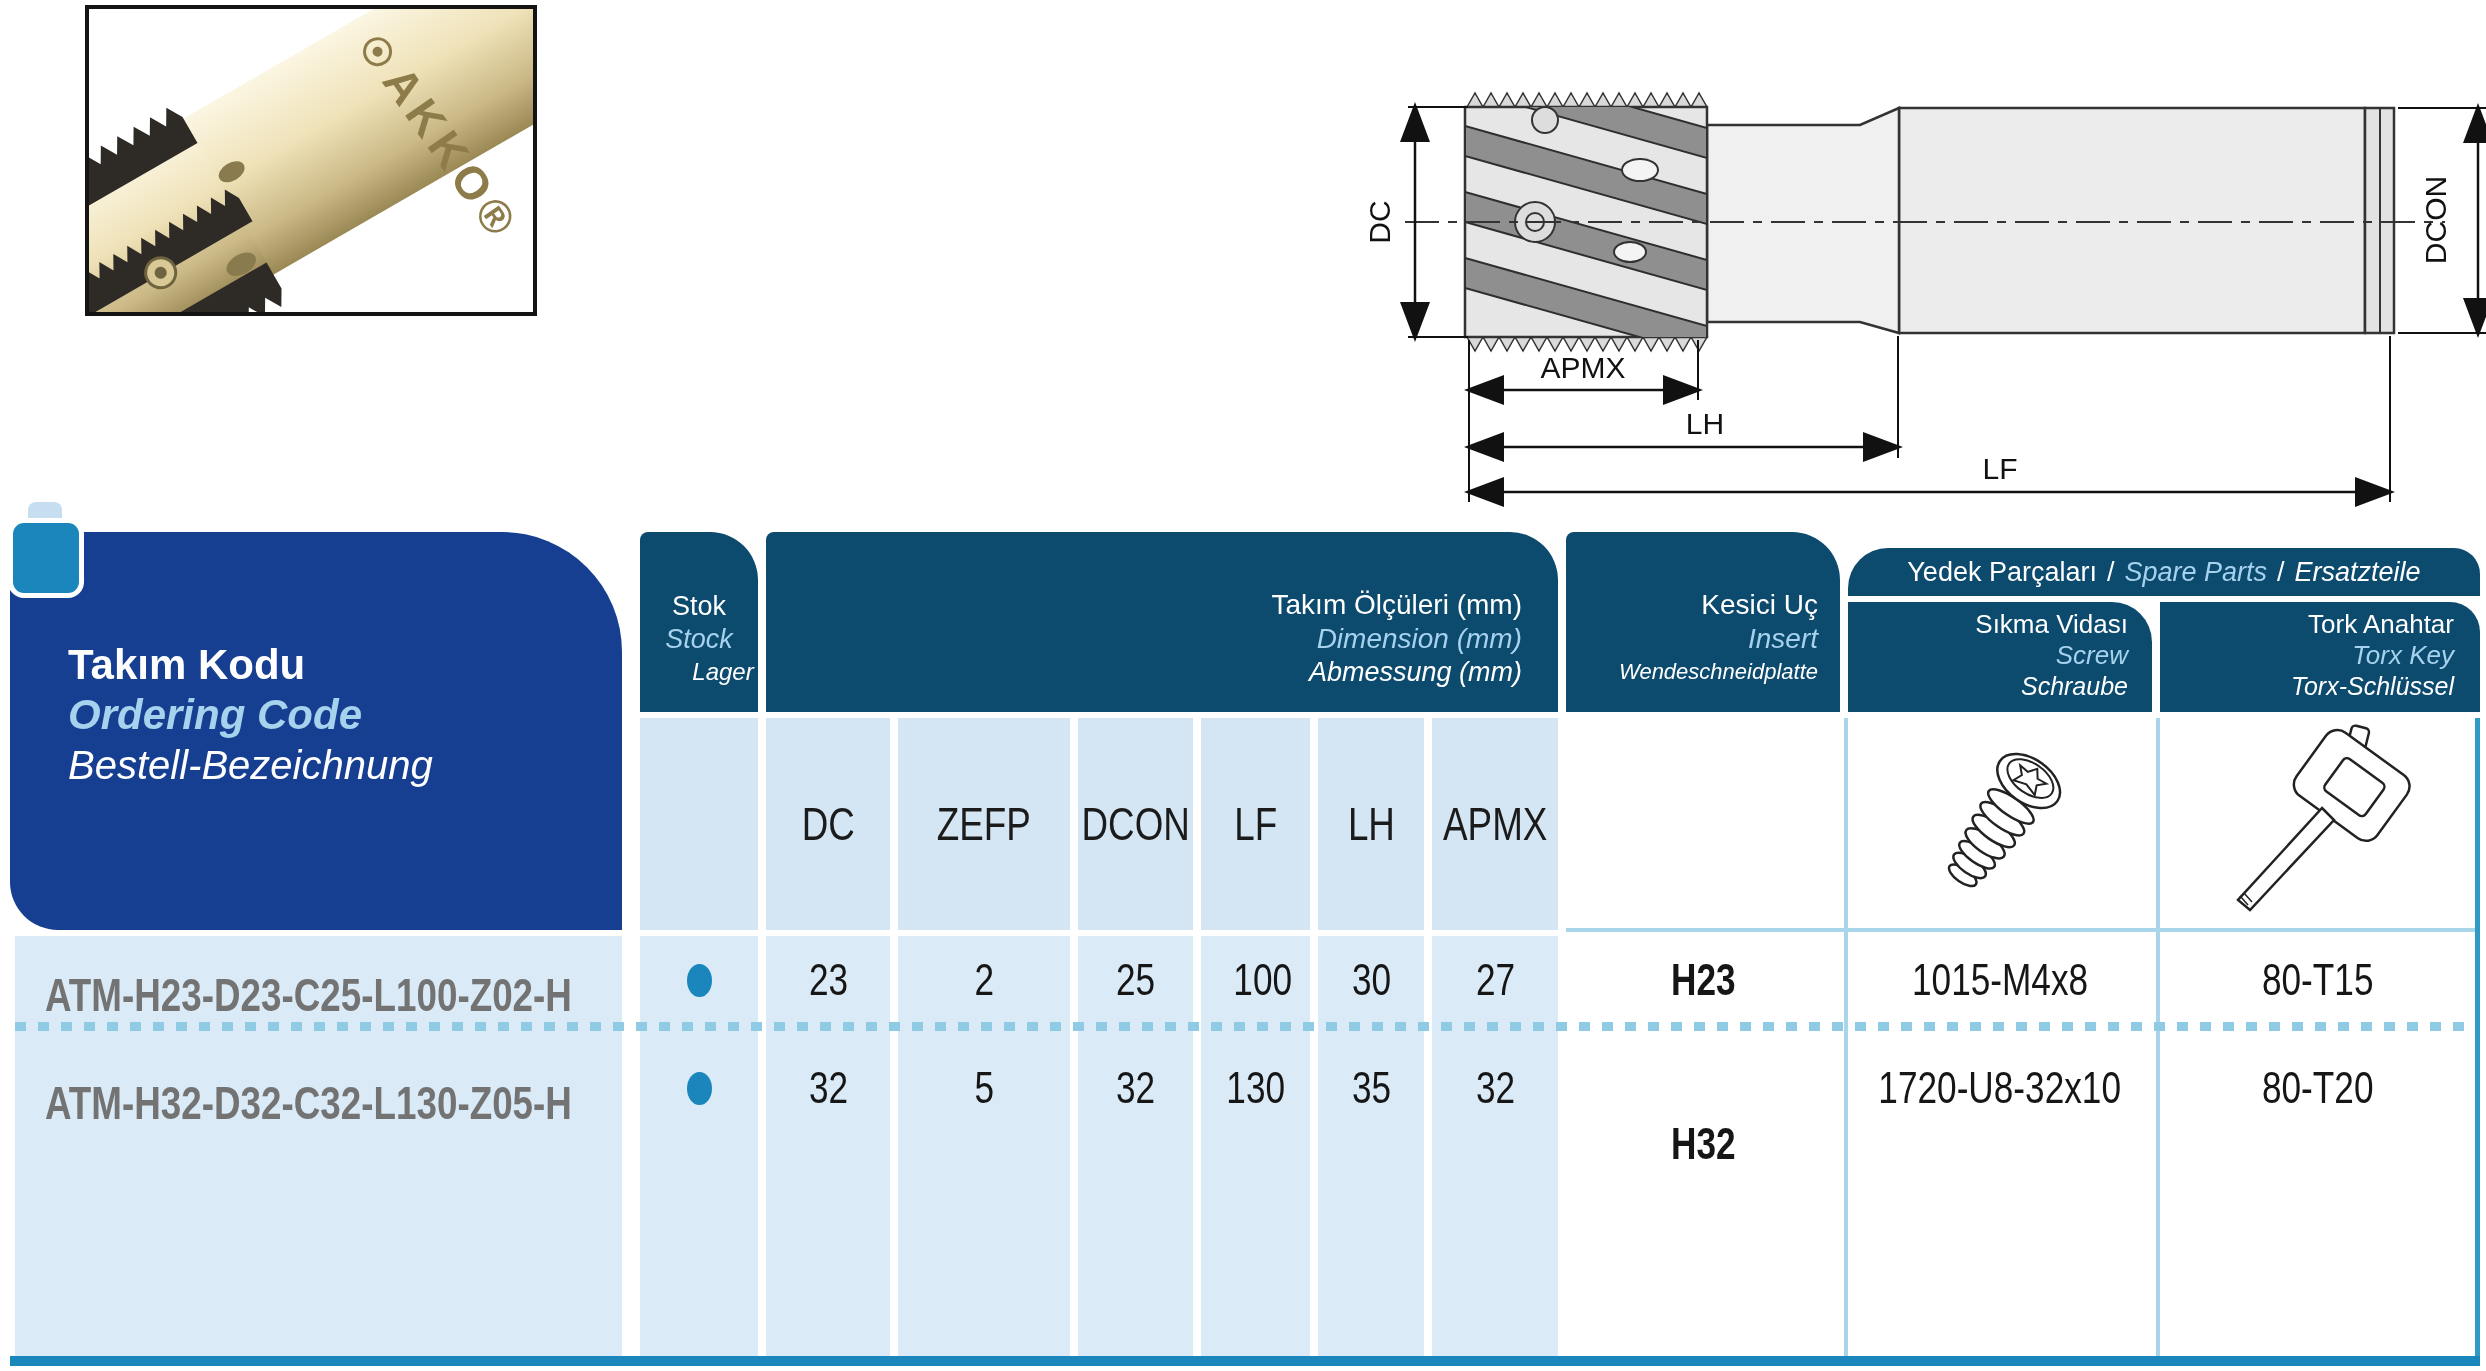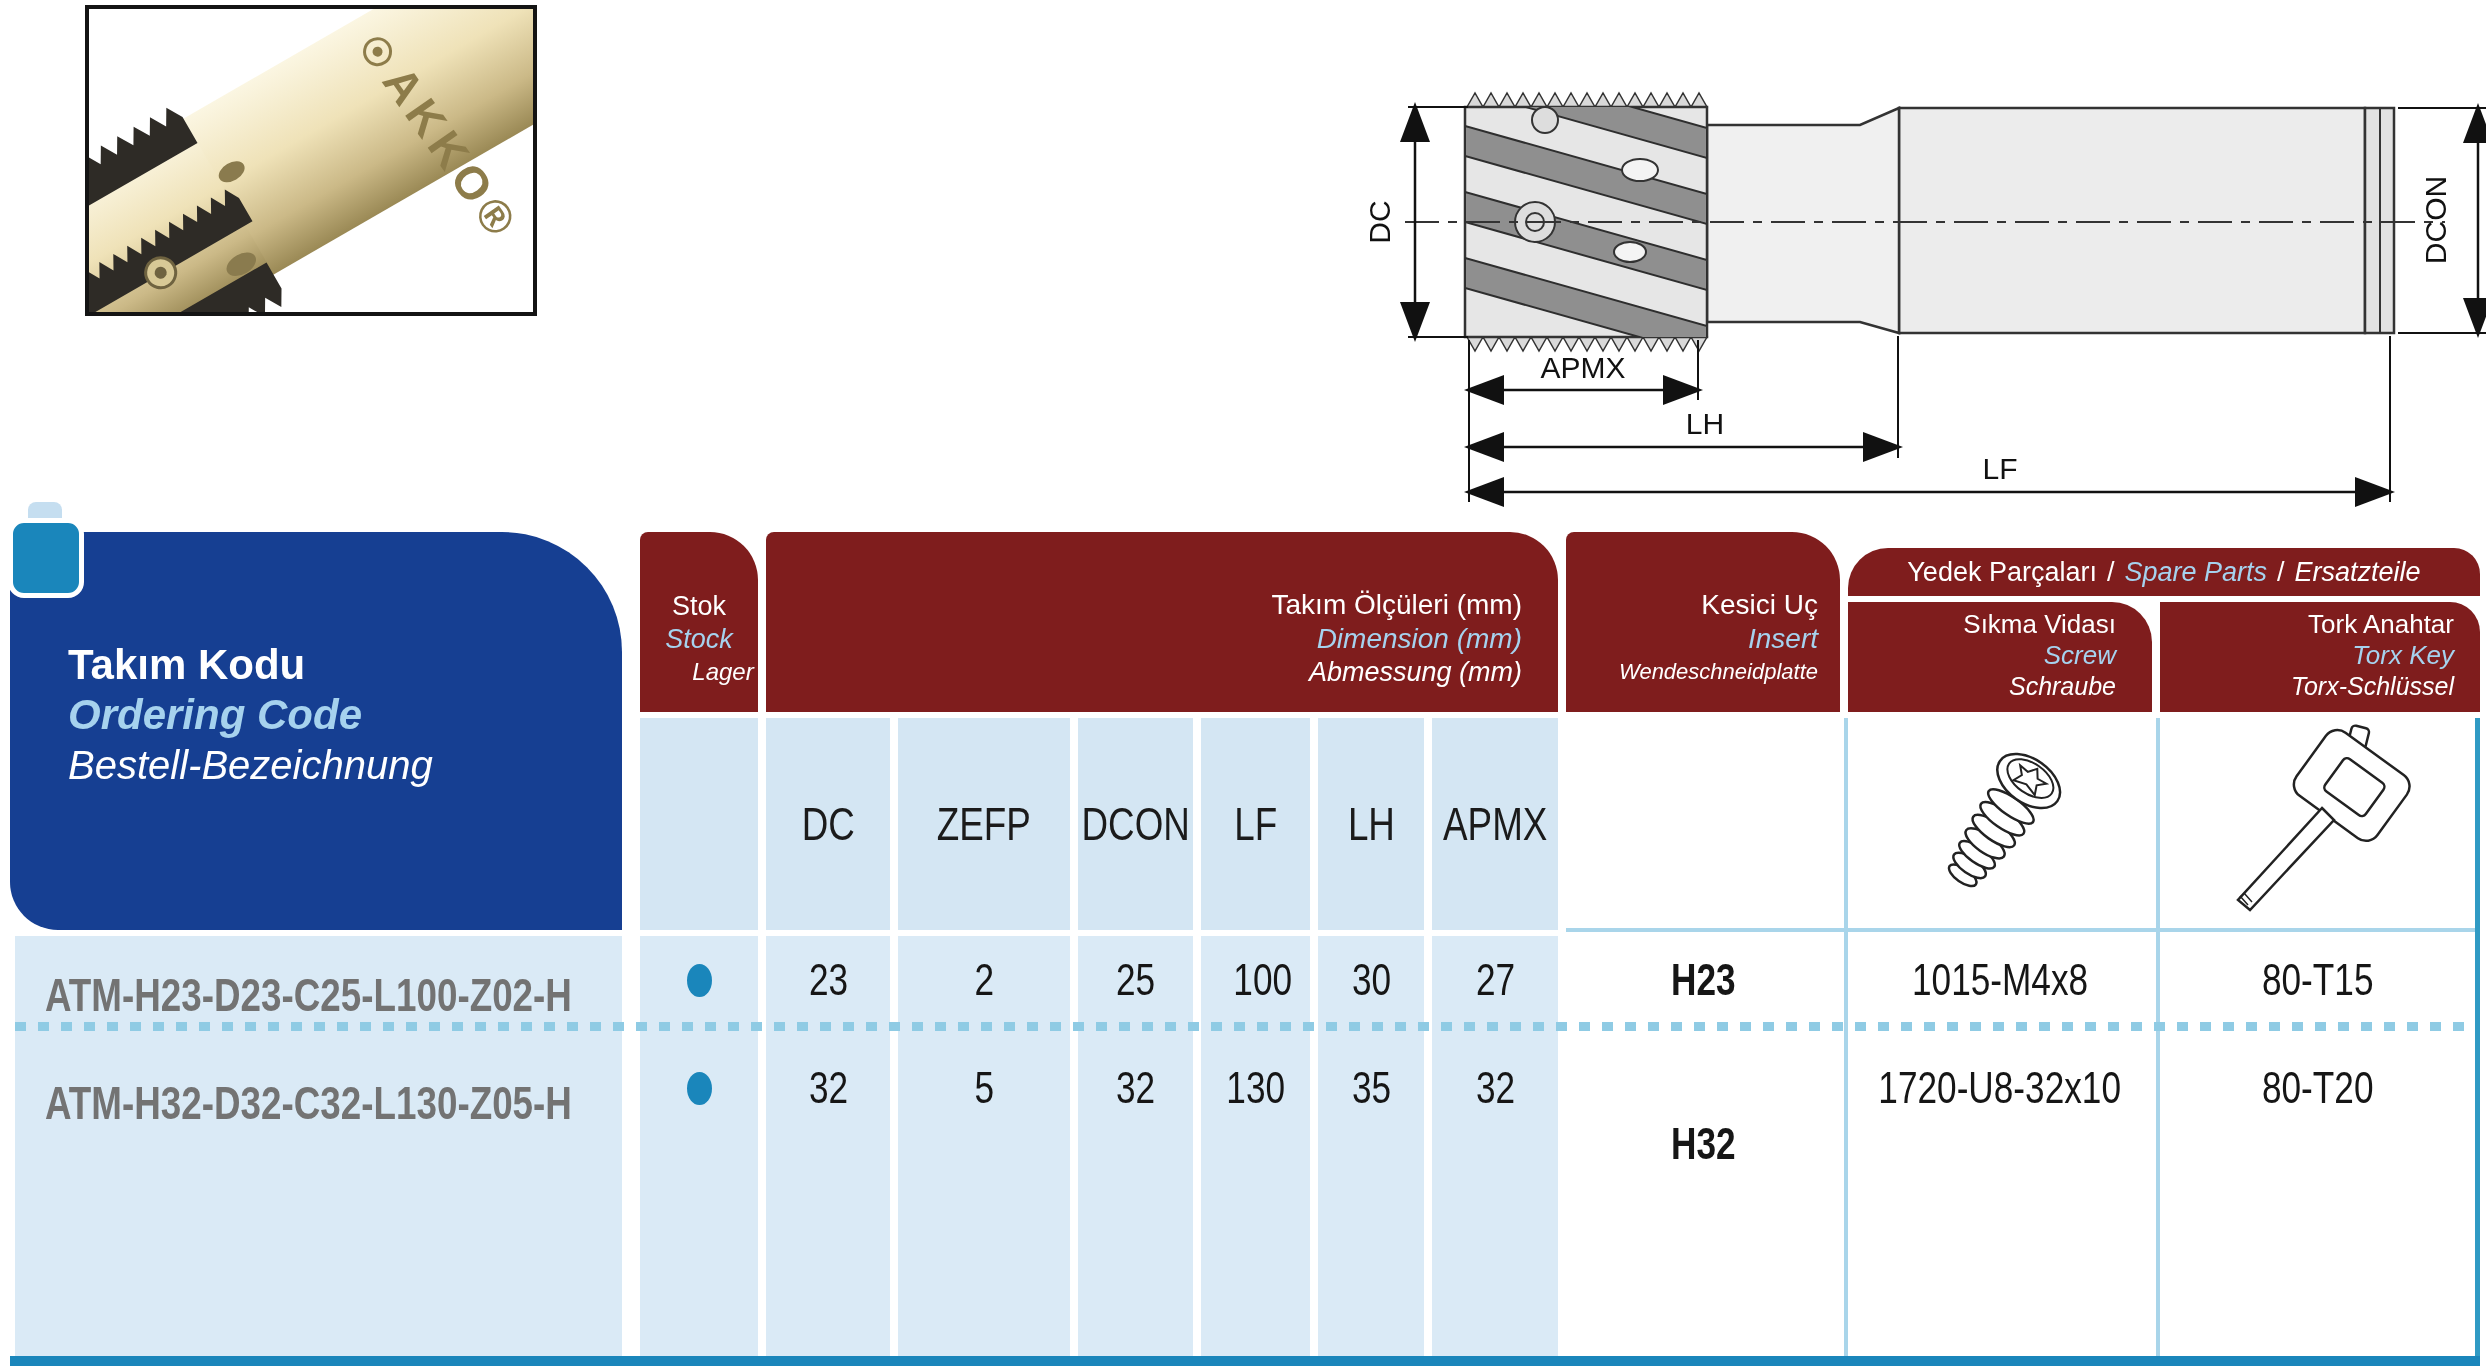--- a/index.html
+++ b/index.html
@@ -1,20 +1,20 @@
 <!DOCTYPE html>
 <html><head>
 <meta charset="utf-8">
 <style>
   html,body{margin:0;padding:0;background:#ffffff;}
   #canvas{position:relative;width:2486px;height:1371px;background:#ffffff;overflow:hidden;
           font-family:"Liberation Sans", sans-serif;}
   .abs{position:absolute;}
   
-  .card{position:absolute;background:#7f1d1d;}
+  .card{position:absolute;background:#0c4a6e;}
   .card.dark{background:#163F92;}
   .hdr{display:flex;flex-direction:column;color:#fff;}
   .hdr .l1{color:#ffffff;font-style:normal;}
   .hdr .l2{color:#A6D2EE;font-style:italic;}
   .hdr .l3{color:#ffffff;font-style:italic;}
   
   .cellblue{position:absolute;background:#D4E6F3;}
   .bodycol{position:absolute;background:#DAEAF6;}
   .cellflex{display:flex;align-items:center;justify-content:center;}
   .cond{display:inline-block;transform:scaleX(.8);transform-origin:center center;white-space:nowrap;}
@@ -164,21 +164,21 @@
 
   <div class="card" style="left:1848px;top:548px;width:632px;height:48px;border-radius:40px 26px 0 0;display:flex;align-items:center;justify-content:center;">
     <span style="color:#fff;font-size:27px;">Yedek Parçaları</span>
     <span style="color:#fff;font-size:27px;margin:0 10px;">/</span>
     <span style="color:#A6D2EE;font-size:27px;font-style:italic;">Spare Parts</span>
     <span style="color:#fff;font-size:27px;margin:0 10px;">/</span>
     <span style="color:#fff;font-size:27px;font-style:italic;">Ersatzteile</span>
   </div>
 
   <div class="card" style="left:1848px;top:602px;width:304px;height:110px;border-radius:0 40px 0 0;">
-    <div class="hdr" style="padding:7px 36px 0 0;text-align:right;justify-content:space-between;">
+    <div class="hdr" style="padding:7px 24px 0 0;text-align:right;justify-content:space-between;">
       <span class="l1" style="font-size:26px;line-height:31px;">Sıkma Vidası</span>
       <span class="l2" style="font-size:26px;line-height:31px;">Screw</span>
       <span class="l3" style="font-size:25px;line-height:31px;">Schraube</span>
     </div>
   </div>
 
   <div class="card" style="left:2160px;top:602px;width:320px;height:110px;border-radius:0 30px 0 0;">
     <div class="hdr" style="padding:7px 26px 0 0;text-align:right;">
       <span class="l1" style="font-size:26px;line-height:31px;">Tork Anahtar</span>
       <span class="l2" style="font-size:26px;line-height:31px;">Torx Key</span>

